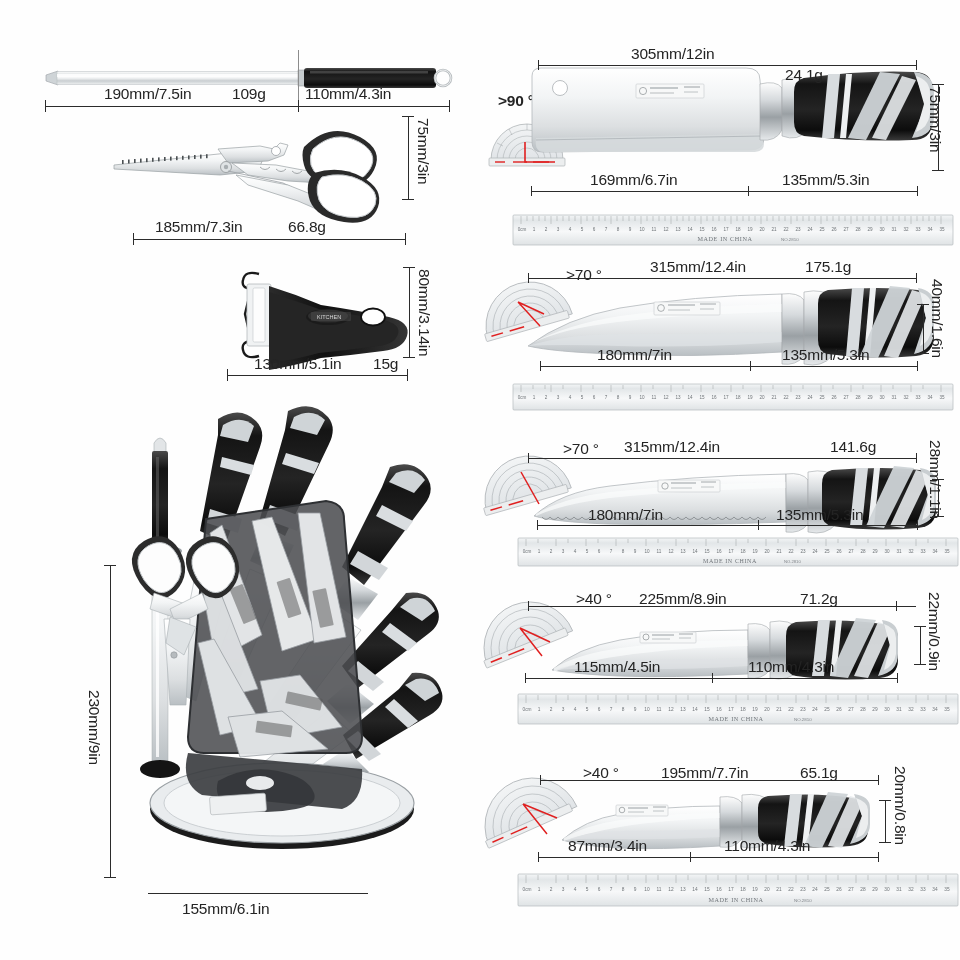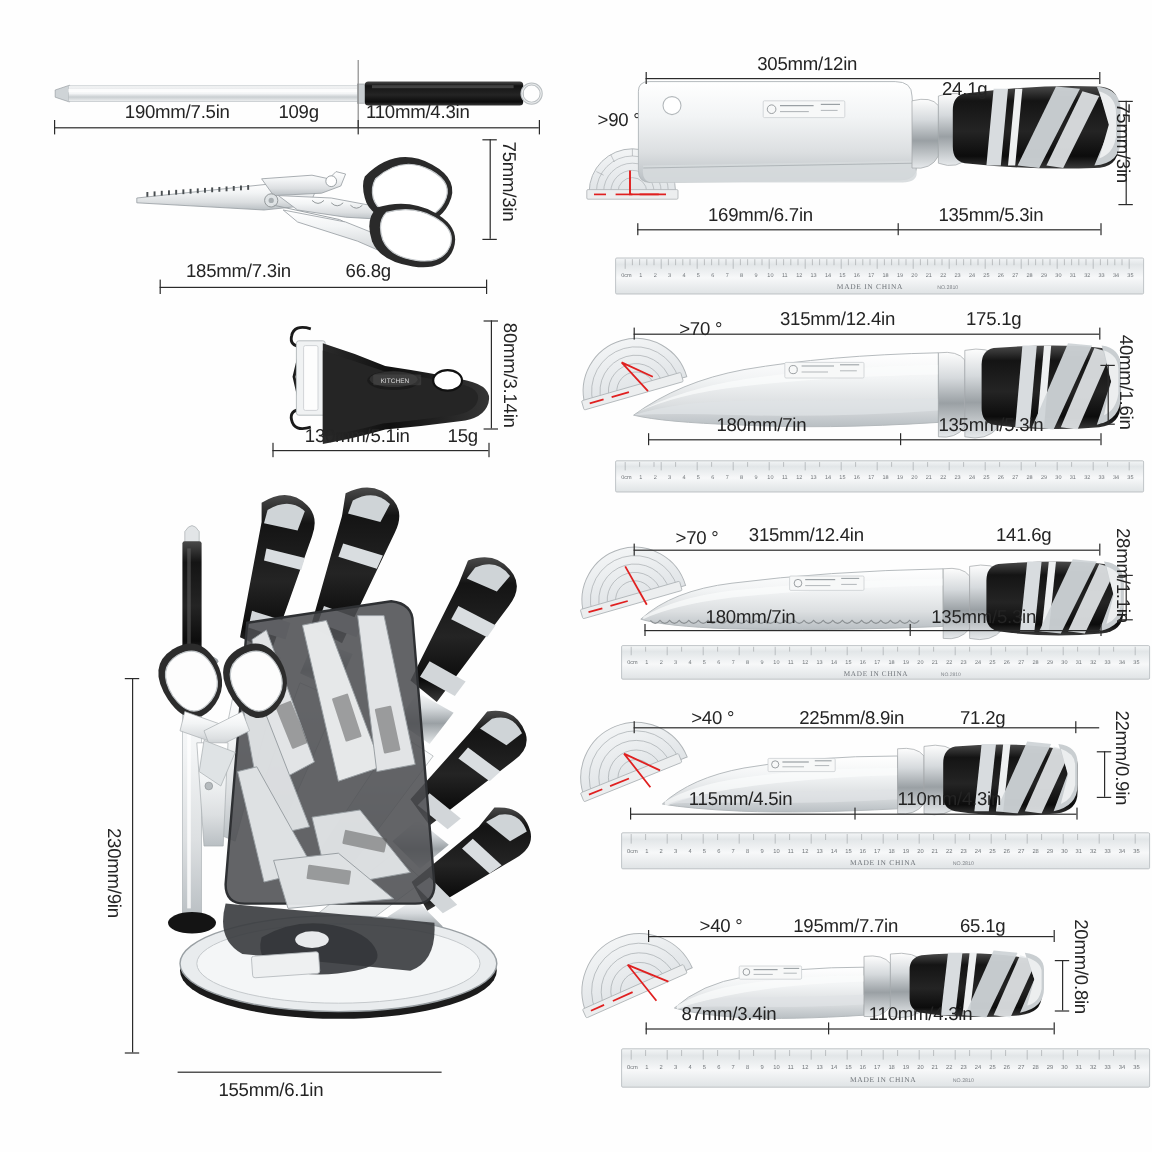--- a/index.html
+++ b/index.html
@@ -359,21 +359,21 @@
       </g>
       <rect x="2" y="62" width="76" height="8" rx="1" fill="#eceeef" stroke="#b0b5b8" stroke-width="0.7"></rect>
       <g stroke="#e02020" stroke-width="1.4">
         <line x1="8" y1="66" x2="18" y2="66"></line>
           <line x1="26" y1="66" x2="40" y2="66"></line>
         <line x1="46" y1="66" x2="62" y2="66"></line>
       </g>
       <path d="M38 46 L38 66 L68 66" fill="none" stroke="#e02020" stroke-width="1.6"></path>
     </svg>
   </div>
-  <div class="lbl" style="left:498px; top:92px;">&gt;90 °</div>
+  <div class="lbl" style="left:498px; top:92px;font-weight:bold;">&gt;90 °</div>
 
   <div class="obj" style="left:528px; top:62px;">
     <svg width="406" height="110" viewBox="0 0 406 110">
 
       <path d="M4 14 q0 -8 9 -8 L218 6 q14 0 14 12 l4 58 q0 12 -14 12 L14 90 q-10 0 -10 -10 Z" fill="url(#steelV2)" stroke="#b3b8bb" stroke-width="0.8"></path>
       <circle cx="32" cy="26" r="7.5" fill="#ffffff" stroke="#b3b8bb" stroke-width="0.9"></circle>
 
       <path d="M8 76 L232 72 L236 82 q0 8 -12 8 L16 90 q-10 0 -8 -14 Z" fill="#d6dadd" opacity="0.9"></path>
       <path d="M8 78 L234 74" fill="none" stroke="#a8aeb1" stroke-width="0.7"></path>
 
@@ -858,21 +858,21 @@
       <path d="M310 -2 l20 2 l-28 58 l-18 -2 Z" fill="#cfd4d7" opacity="0.95"></path>
       <path d="M332 2 l14 4 l-24 52 l-14 -2 Z" fill="#e7eaec" opacity="0.9"></path>
       <path d="M336 0 q16 2 16 16 l0 18 q0 18 -20 22 l12 -32 Z" fill="#c9ced1"></path>
       <path d="M338 4 q12 4 12 14 l0 16 q-2 12 -12 16 l6 -24 Z" fill="#eceeef"></path>
     </svg>
   </div>
 
   <div class="dim-h" style="left:528px; top:606px; width:388px;"></div>
   <div class="tick-v" style="left:528px; top:601px; height:10px;"></div>
   <div class="tick-v" style="left:896px; top:601px; height:10px;"></div>
-  <div class="lbl" style="left:666px; top:590px;">225mm/8.9in</div>
+  <div class="lbl" style="left:639px; top:590px;">225mm/8.9in</div>
   <div class="lbl" style="left:800px; top:590px;">71.2g</div>
 
   <div class="dim-h" style="left:525px; top:678px; width:372px;"></div>
   <div class="tick-v" style="left:525px; top:673px; height:10px;"></div>
   <div class="tick-v" style="left:712px; top:673px; height:10px;"></div>
   <div class="tick-v" style="left:897px; top:673px; height:10px;"></div>
   <div class="lbl" style="left:574px; top:658px;text-align:center;">115mm/4.5in</div>
   <div class="lbl" style="left:748px; top:658px;">110mm/4.3in</div>
 
   <div class="dim-v" style="left:920px; top:626px; height:38px;"></div>

